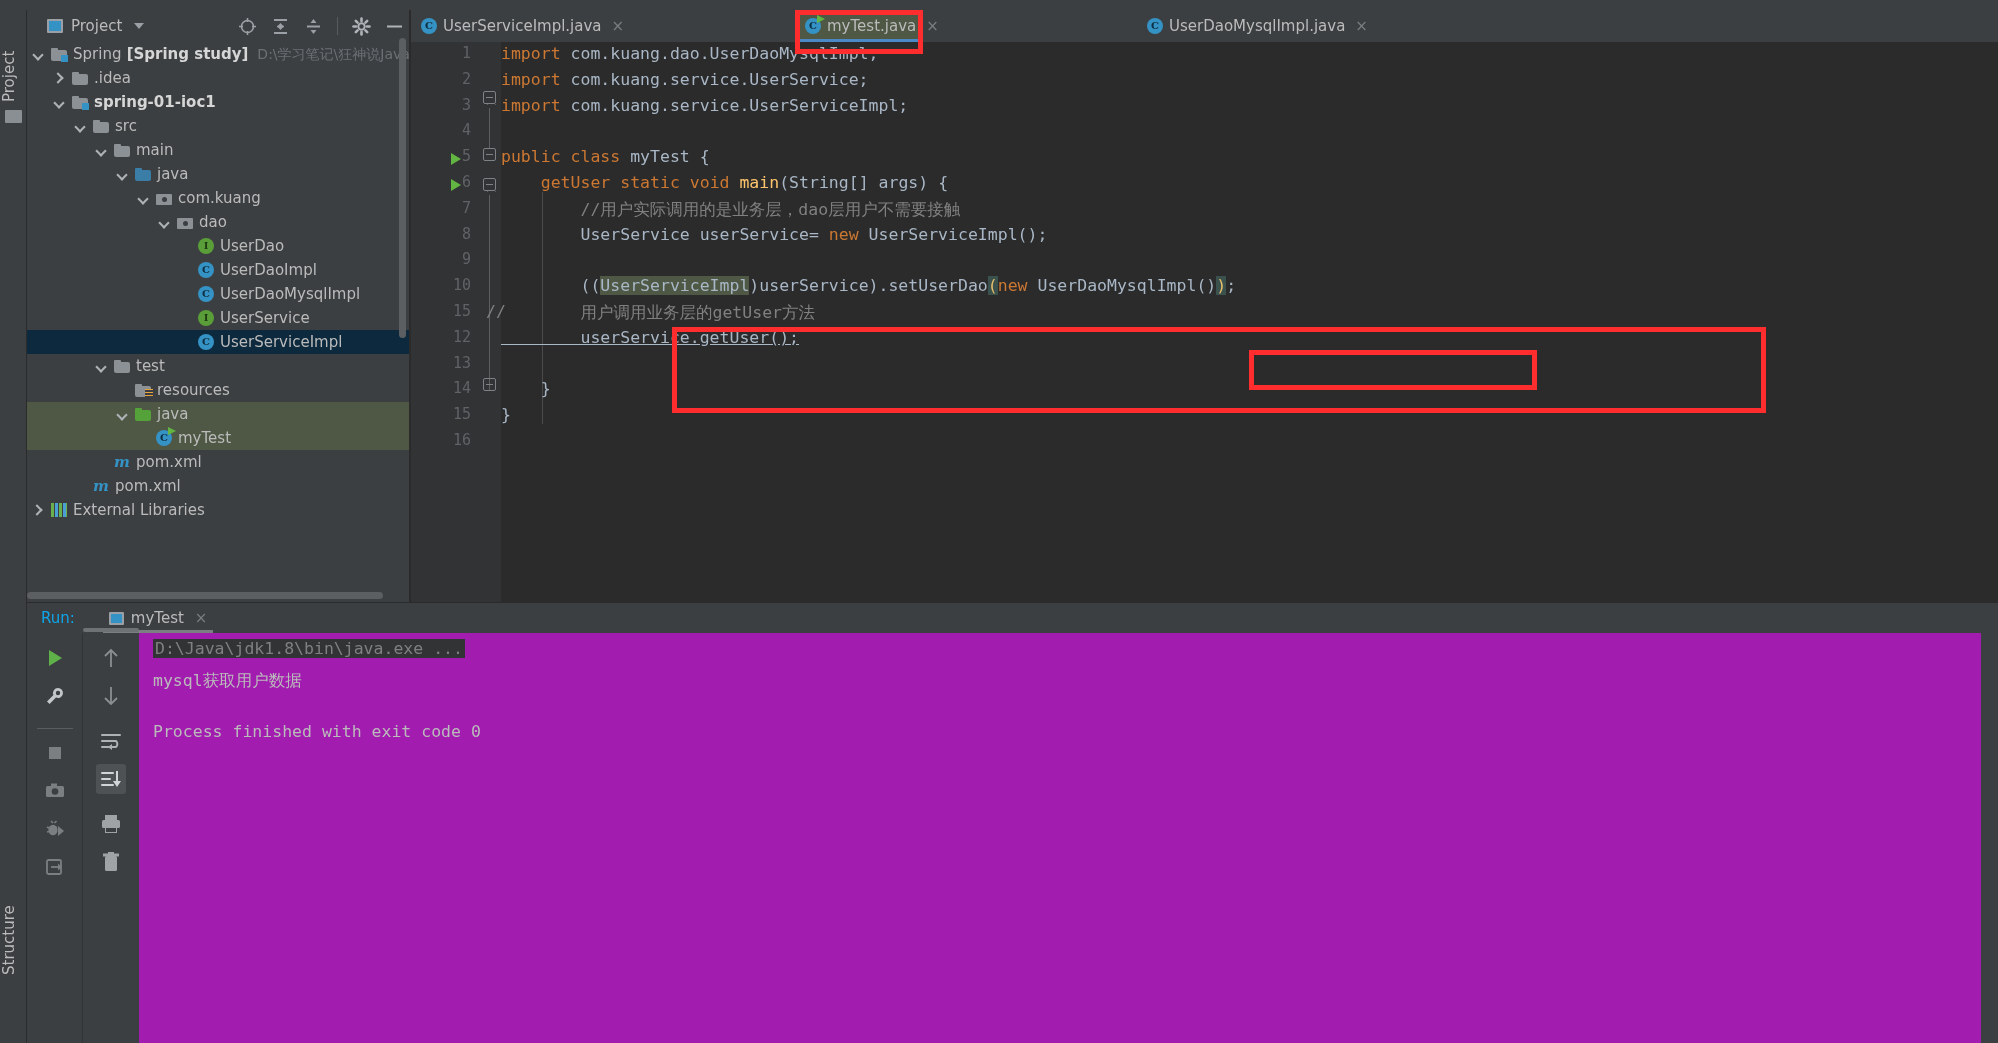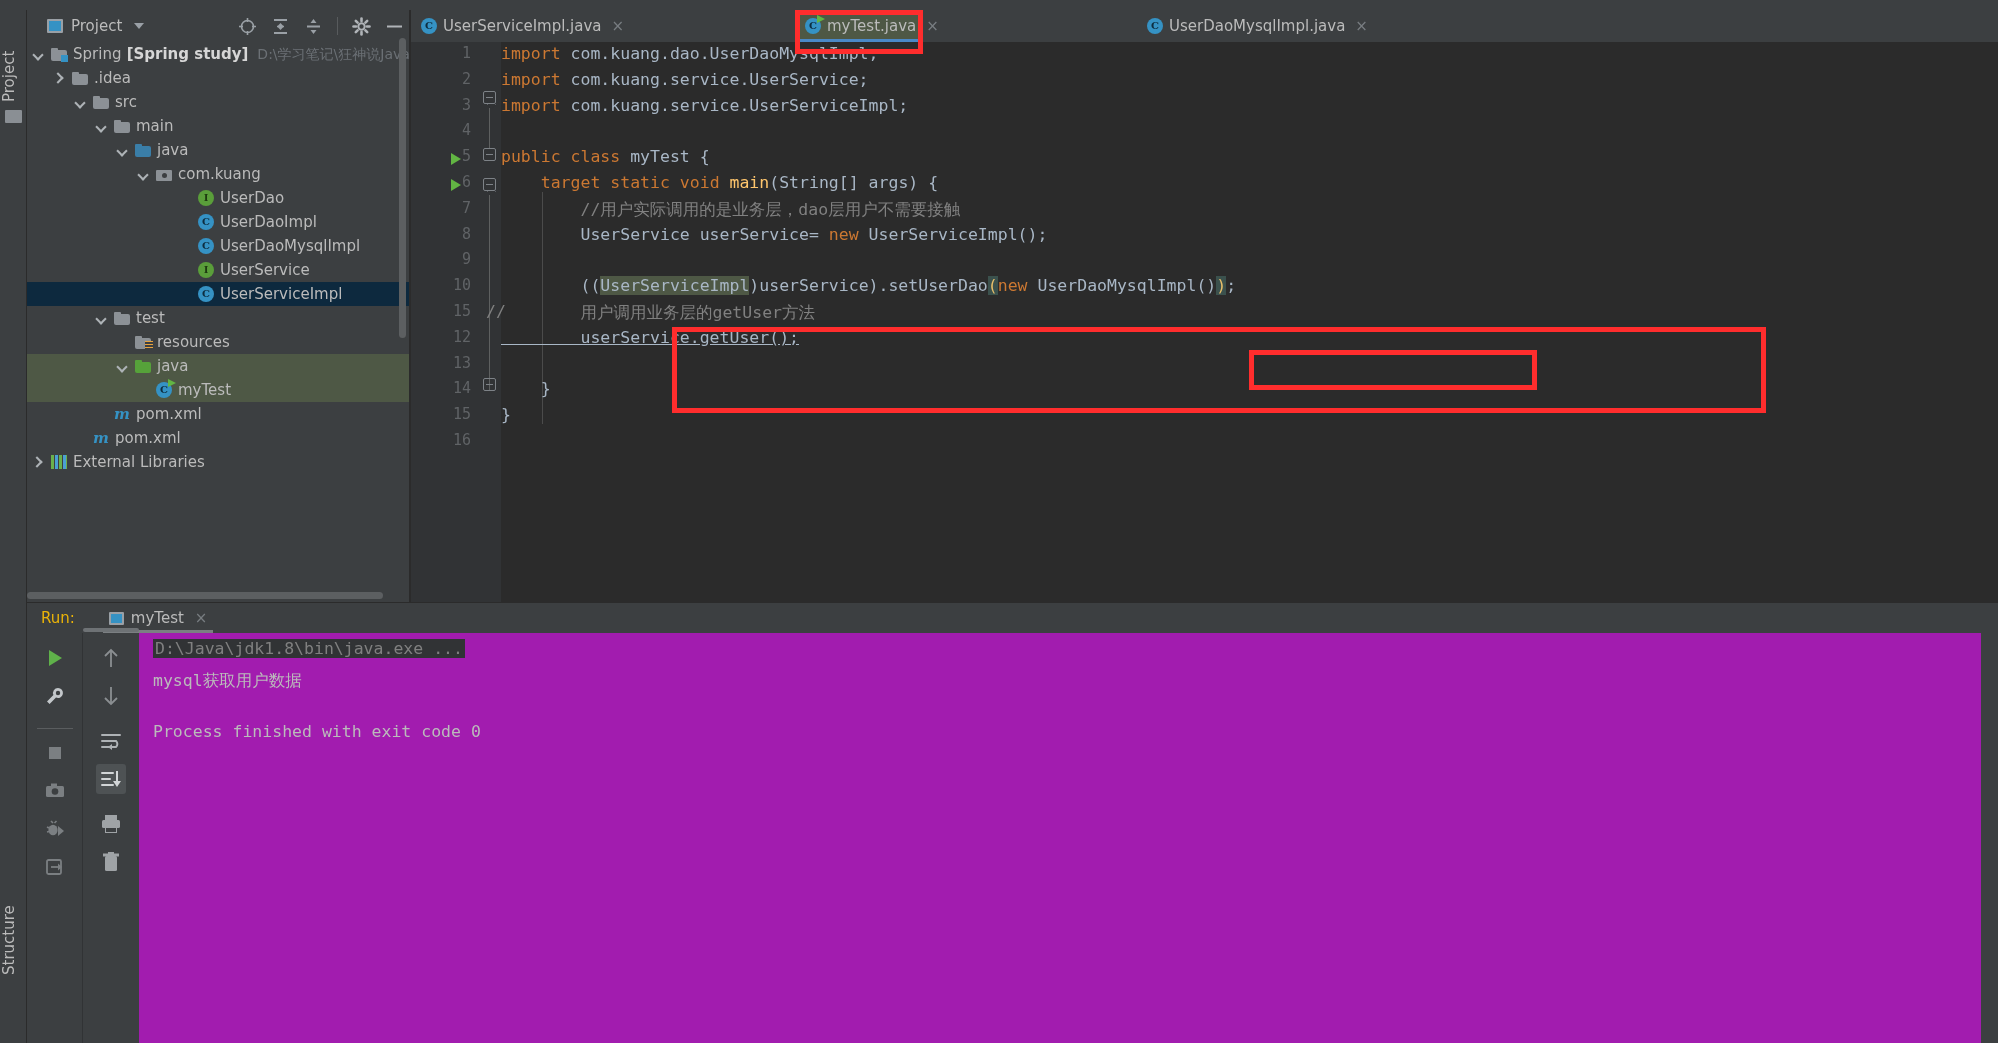--- a/index.html
+++ b/index.html
@@ -266,21 +266,21 @@
   }
   .run-divider {
     position: absolute; left: 0; top: 0; width: 1971px; height: 1px;
     background: #2b2b2b;
   }
   .run-header {
     position: absolute; left: 0; top: 1px; width: 1971px; height: 30px;
     display: flex; align-items: center;
   }
   .run-label {
-    margin-left: 14px; color: #eab308; font-size: 15px;
+    margin-left: 14px; color: #0ea5e9; font-size: 15px;
   }
   .run-tab {
     margin-left: 28px; display: flex; align-items: center;
     position: relative; height: 30px; padding: 0 6px;
   }
   .run-tab::after {
     content: ""; position: absolute; left: 0; bottom: 0;
     width: 100%; height: 3px; background: #7b7f82;
   }
   .run-tab-ico {
@@ -403,20 +403,29 @@
           <span class="tpath">D:\学习笔记\狂神说Java\Spri</span>
         </div>
         <div class="trow">
           <span style="display:inline-block;width:27px;flex:0 0 27px;"></span>
           <span class="arrow right"></span>
           <span style="width:7px;flex:0 0 7px;"></span>
           <span class="ficon"></span>
           <span class="tname">.idea</span>
         </div>
         <div class="trow">
+          <span style="display:inline-block;width:27px;flex:0 0 27px;"></span>
+          <span class="arrow down"></span>
+          <span style="width:7px;flex:0 0 7px;"></span>
+          <span class="ficon">
+            <span class="badge"></span>
+          </span>
+          <span class="tname bold">spring-01-ioc1</span>
+        </div>
+        <div class="trow">
           <span style="display:inline-block;width:48px;flex:0 0 48px;"></span>
           <span class="arrow down"></span>
           <span style="width:7px;flex:0 0 7px;"></span>
           <span class="ficon"></span>
           <span class="tname">src</span>
         </div>
         <div class="trow">
           <span style="display:inline-block;width:69px;flex:0 0 69px;"></span>
           <span class="arrow down"></span>
           <span style="width:7px;flex:0 0 7px;"></span>
@@ -429,20 +438,27 @@
           <span style="width:7px;flex:0 0 7px;"></span>
           <span class="ficon blue"></span>
           <span class="tname">java</span>
         </div>
         <div class="trow">
           <span style="display:inline-block;width:111px;flex:0 0 111px;"></span>
           <span class="arrow down"></span>
           <span style="width:7px;flex:0 0 7px;"></span>
           <span class="pkgicon"></span>
           <span class="tname">com.kuang</span>
+        </div>
+        <div class="trow">
+          <span style="display:inline-block;width:132px;flex:0 0 132px;"></span>
+          <span class="arrow down"></span>
+          <span style="width:7px;flex:0 0 7px;"></span>
+          <span class="pkgicon"></span>
+          <span class="tname">dao</span>
         </div>
         <div class="trow">
           <span style="display:inline-block;width:153px;flex:0 0 153px;"></span>
           <span class="arrow"></span>
           <span style="width:7px;flex:0 0 7px;"></span>
           <span class="cicon iface">I</span>
           <span class="tname">UserDao</span>
         </div>
         <div class="trow">
           <span style="display:inline-block;width:153px;flex:0 0 153px;"></span>
@@ -580,21 +596,21 @@
       <div class="foldline" style="top:153px;height:195px;"></div>
       <div class="foldmark" style="top:336px;"></div>
     </div>
     <div class="codearea" id="codearea">
       <div class="editor-indent-guide" style="left:41px; top:150px; height:232px;"></div>
     <div class="cline" style="top: 2px;"><span class="kw">import</span> com.kuang.dao.UserDaoMysqlImpl;</div>
         <div class="cline" style="top: 27.8px;"><span class="kw">import</span> com.kuang.service.UserService;</div>
         <div class="cline" style="top: 53.6px;"><span class="kw">import</span> com.kuang.service.UserServiceImpl;</div>
         <div class="cline" style="top: 79.4px;"></div>
         <div class="cline" style="top: 105.2px;"><span class="kw">public class</span> <span class="ident">myTest</span> {</div>
-        <div class="cline" style="top: 131px;">    <span class="kw">target static void</span> <span class="mname">main</span>(String[] args) {</div>
+        <div class="cline" style="top: 131px;">    <span class="kw">getUser static void</span> <span class="mname">main</span>(String[] args) {</div>
         <div class="cline" style="top: 156.8px;">        <span class="cm">//用户实际调用的是业务层，dao层用户不需要接触</span></div>
         <div class="cline" style="top: 182.6px;">        UserService userService= <span class="kw">new</span> UserServiceImpl();</div>
         <div class="cline" style="top: 208.4px;"></div>
         <div class="cline" style="top: 234.2px;">        ((<span class="hl-ident">UserServiceImpl</span>)userService).setUserDao<span class="hl-paren paren-y">(</span><span class="kw">new</span> UserDaoMysqlImpl()<span class="hl-paren paren-y">)</span>;</div>
         <div class="cline" style="top: 260px;">        <span class="cm">用户调用业务层的getUser方法</span></div>
         <div class="cline" style="top: 285.8px; text-decoration: underline;">        userService.getUser();</div>
         <div class="cline" style="top: 311.6px;"></div>
         <div class="cline" style="top: 337.4px;">    }</div>
         <div class="cline" style="top: 363.2px;">}</div>
         <div class="cline" style="top: 389px;"></div>

